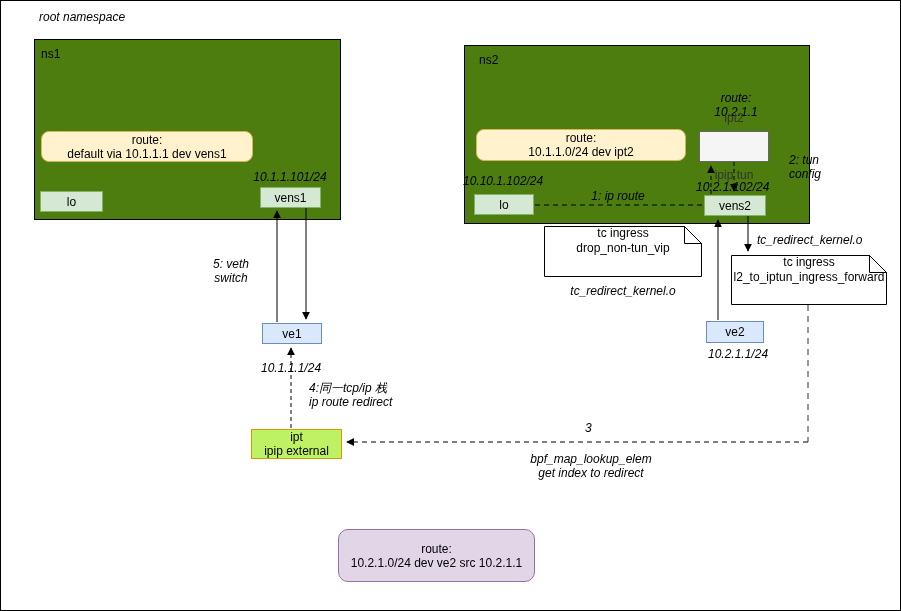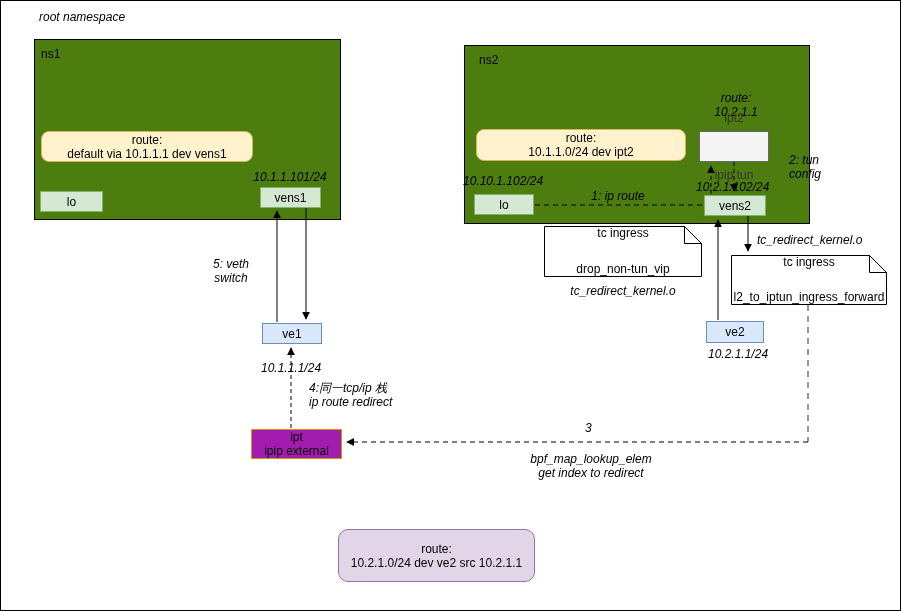--- a/index.html
+++ b/index.html
@@ -11,30 +11,30 @@
   .frame { position:absolute; box-sizing:border-box; border:1px solid #000; background:#4d7c0f; }
   .frame-label { position:absolute; left:6px; top:7px; font-size:12px; }
   .box {
     position:absolute; box-sizing:border-box;
     display:flex; flex-direction:column; align-items:center; justify-content:center;
     text-align:center; line-height:14px; font-size:12px;
   }
   .yellow { background:#fff2cc; border:1px solid #d6b656; border-radius:8px; }
   .green  { background:#d5e8d4; border:1px solid #82b366; }
   .blue   { background:#dae8fc; border:1px solid #6c8ebf; }
-  .orange { background:#a21caf; border:1px solid #d79b00; }
+  .orange { background:#bef264; border:1px solid #d79b00; }
   .purple { background:#e1d5e7; border:1px solid #9673a6; border-radius:10px; }
   .gray   { background:#f5f5f5; border:1px solid #666666; color:#333333; }
   .lbl { position:absolute; white-space:pre; font-size:12px; line-height:14px;font-style:italic; }
   .lbl.center { text-align:center; }
   .note { position:absolute; }
   .note svg { position:absolute; left:0; top:0; }
   .note-text {
     position:absolute; left:0; top:0; width:100%; height:100%;
-    display:flex; flex-direction:column; align-items:center; justify-content:space-between;
+    display:flex; flex-direction:column; align-items:center; justify-content:flex-start;
     text-align:center; line-height:15px; font-size:12px; white-space:nowrap;
   }
   #wires { position:absolute; left:0; top:0; z-index:6; pointer-events:none; }
   .zmid { z-index:3; }
 </style>
 </head>
 <body>
 
 <div id="canvas">
 

